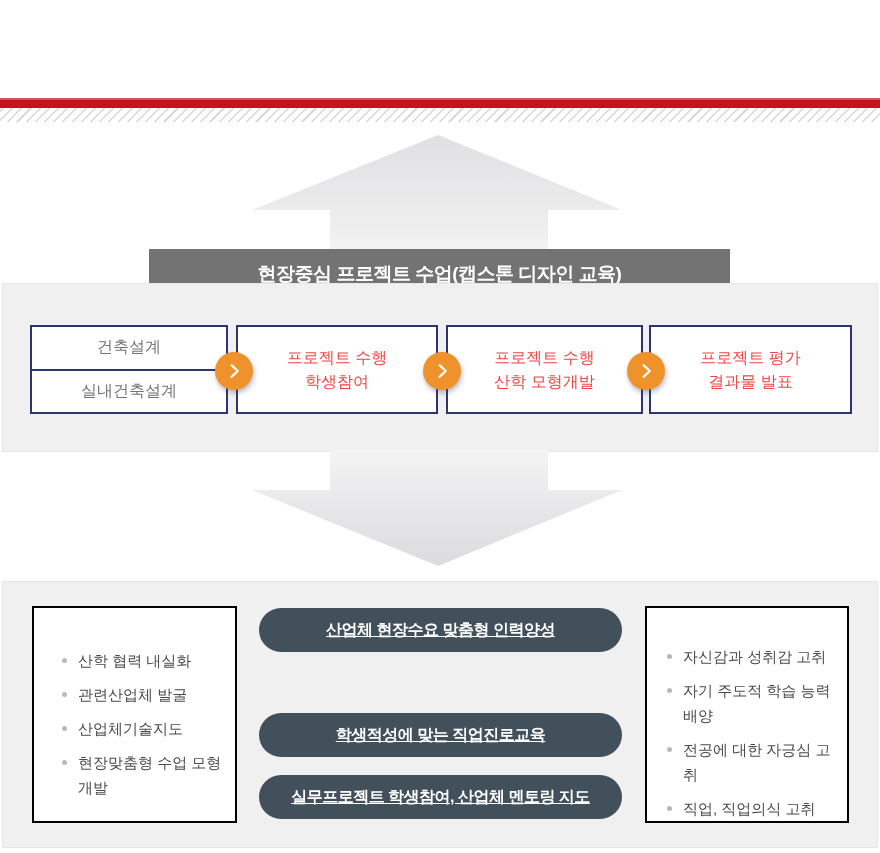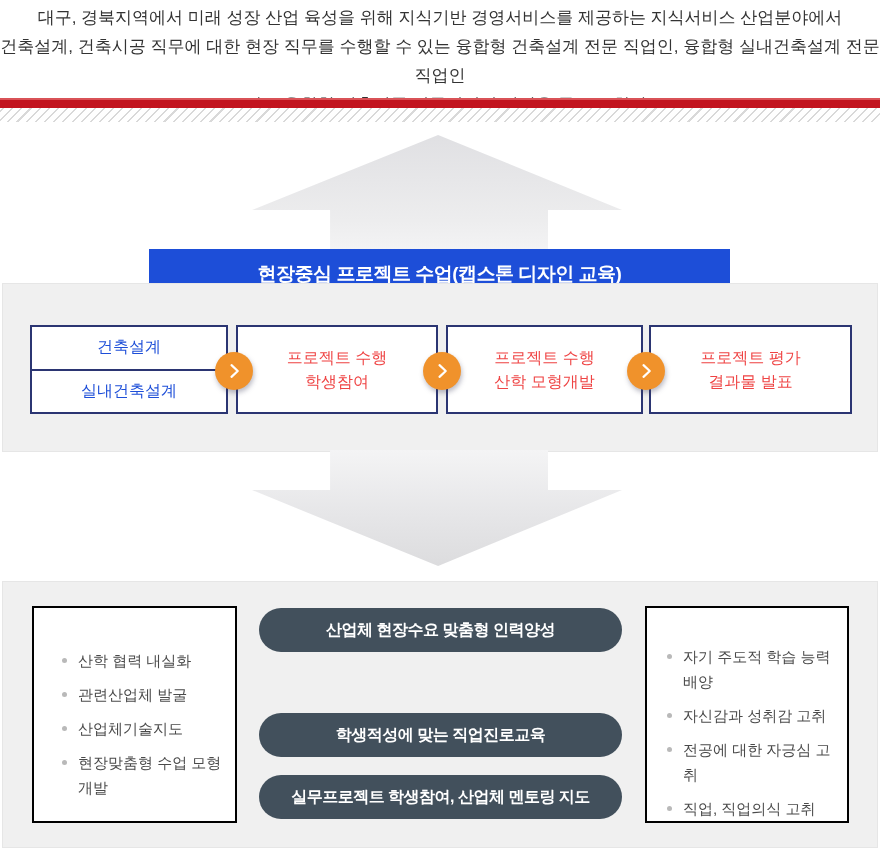--- a/index.html
+++ b/index.html
@@ -15,61 +15,56 @@
   .hatch-band{position:absolute;top:108px;left:0;width:880px;height:14px;
     background:repeating-linear-gradient(-45deg,#ffffff 0 5px,#d9d9d9 5px 6.5px);}
   
   .arrow-up{position:absolute;left:252px;top:135px;width:370px;height:114px;
     background:linear-gradient(180deg,#e0e0e3 0%,#ededee 75%,#f3f3f4 100%);
     clip-path:polygon(50.3% 0,100% 65.8%,80% 65.8%,80% 100%,21.1% 100%,21.1% 65.8%,0 65.8%);}
   .arrow-down{position:absolute;left:252px;top:450px;width:370px;height:116px;
     background:linear-gradient(180deg,#f4f4f5 0%,#e6e6e8 55%,#dcdcde 100%);
     clip-path:polygon(21.1% 0,80% 0,80% 34.5%,100% 34.5%,50.3% 100%,0 34.5%,21.1% 34.5%);}
   
-  .header-bar{position:absolute;left:149px;top:249px;width:581px;height:49px;background:#1d4ed8;
+  .header-bar{position:absolute;left:149px;top:249px;width:581px;height:49px;background:#737373;
     display:flex;align-items:center;justify-content:center;}
   .header-bar span{color:#ffffff;font-size:19px;font-weight:bold;letter-spacing:-0.5px;}
   
   .panel{position:absolute;left:2px;width:876px;background:#f0f0f0;border:1px solid #e6e6e6;box-sizing:border-box;}
   .panel.process{top:283px;height:169px;}
   .panel.outcomes{top:581px;height:267px;}
   .flow-box{position:absolute;top:325px;height:89px;background:#ffffff;border:2px solid #2b3572;box-sizing:border-box;}
   .majors{left:30px;width:198px;display:flex;flex-direction:column;}
-  .major-cell{flex:1;display:flex;align-items:center;justify-content:center;font-size:16px;color:#1d4ed8;}
+  .major-cell{flex:1;display:flex;align-items:center;justify-content:center;font-size:16px;color:#737373;}
   .major-cell.first{border-bottom:2px solid #2b3572;}
   .step{display:flex;flex-direction:column;align-items:center;justify-content:center;line-height:24px;font-size:16px;color:#ef4444;text-align:center;}
   .step1{left:236px;width:202px;}
   .step2{left:446px;width:197px;}
   .step3{left:649px;width:203px;}
   .step-arrow{position:absolute;top:352px;width:38px;height:38px;border-radius:50%;background:#f0922b;
     box-shadow:1px 3px 5px rgba(60,60,90,0.35);display:flex;align-items:center;justify-content:center;z-index:3;}
   .step-arrow svg{width:20px;height:20px;display:block;}
   .arr1{left:215px;} .arr2{left:423px;} .arr3{left:627px;}
   
   .side-box{position:absolute;top:606px;height:217px;background:#ffffff;border:2px solid #000000;box-sizing:border-box;}
   .side-box.left{left:32px;width:205px;padding:40px 6px 0 28px;}
   .side-box.right{left:645px;width:204px;padding:36px 4px 0 20px;}
   .bullet-list{margin:0;padding:0;list-style:none;}
   .bullet-item{display:flex;align-items:flex-start;margin-bottom:9px;font-size:15px;line-height:25px;color:#4a4a4a;}
   .dot{flex:0 0 auto;width:5px;height:5px;border-radius:50%;background:#b9b9b9;margin:10px 11px 0 0;}
   .pill{position:absolute;left:259px;width:363px;height:44px;border-radius:22px;background:#42505c;
     display:flex;align-items:center;justify-content:center;box-sizing:border-box;}
-  .pill span{color:#ffffff;font-size:16px;font-weight:bold;white-space:nowrap;letter-spacing:-0.5px;}
+  .pill span{color:#ffffff;font-size:16px;font-weight:bold;white-space:nowrap;letter-spacing:-0.5px;text-decoration:underline;}
   .pill1{top:608px;} .pill2{top:663px;} .pill3{top:713px;} .pill4{top:775px;}
 </style>
 </head>
 <body>
 
 <div class="canvas">
 
-  <div class="intro">
-    <p>대구, 경북지역에서 미래 성장 산업 육성을 위해 지식기반 경영서비스를 제공하는 지식서비스 산업분야에서</p>
-    <p>건축설계, 건축시공 직무에 대한 현장 직무를 수행할 수 있는 융합형 건축설계 전문 직업인, 융합형 실내건축설계 전문 직업인</p>
-    <p>그리고 융합형 건축시공 전문직업인 양성을 목표로 한다.</p>
-  </div>
 
   <div class="divider-red"></div>
   <div class="hatch-band"></div>
 
   <div class="arrow-up"></div>
 
   <div class="header-bar">
     <span>현장중심 프로젝트 수업(캡스톤 디자인 교육)</span>
   </div>
 
@@ -141,25 +136,25 @@
       <span>학생적성에 맞는 직업진로교육</span>
     </div>
   <div class="pill pill4">
       <span>실무프로젝트 학생참여, 산업체 멘토링 지도</span>
     </div>
 
   <div class="side-box right">
     <ul class="bullet-list">
       <li class="bullet-item">
           <span class="dot"></span>
-          <span>자기 주도적 학습 능력배양</span>
+          <span>자신감과 성취감 고취</span>
         </li>
       <li class="bullet-item">
           <span class="dot"></span>
-          <span>자신감과 성취감 고취</span>
+          <span>자기 주도적 학습 능력배양</span>
         </li>
       <li class="bullet-item">
           <span class="dot"></span>
           <span>전공에 대한 자긍심 고취</span>
         </li>
       <li class="bullet-item">
           <span class="dot"></span>
           <span>직업, 직업의식 고취</span>
         </li>
     </ul>

